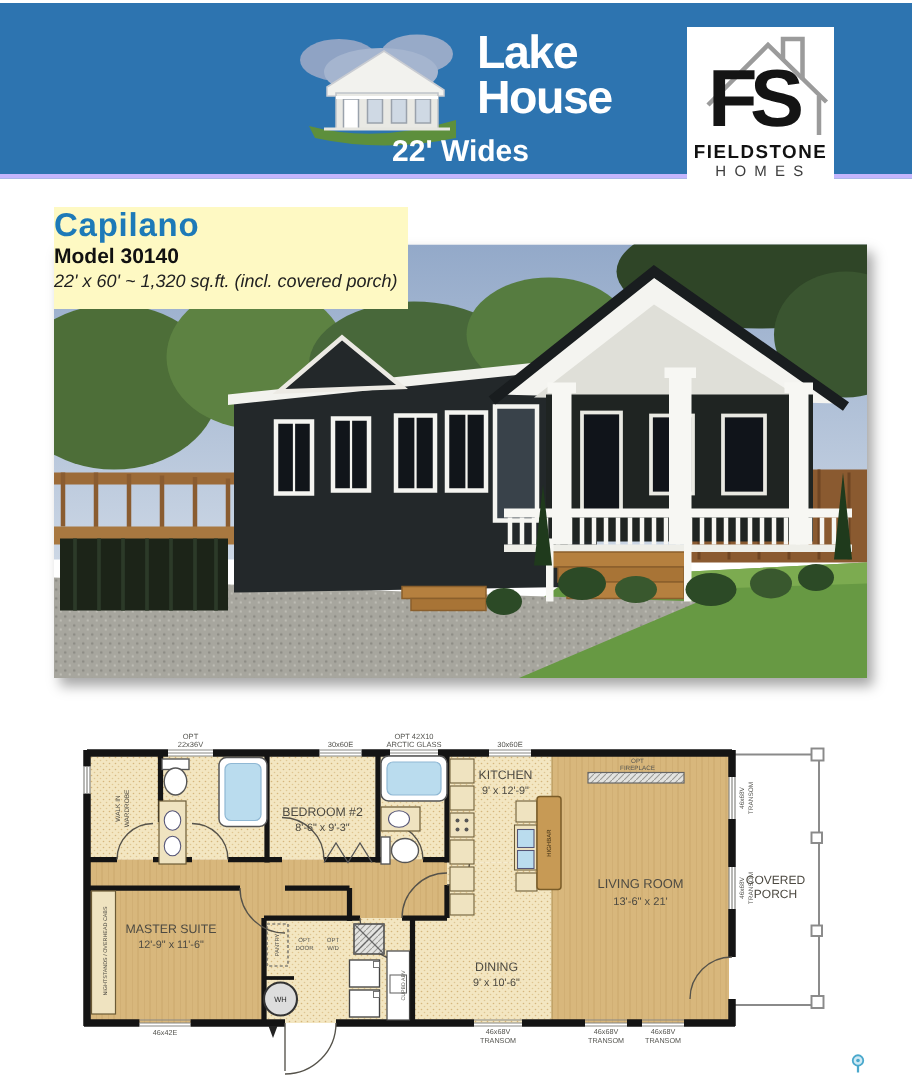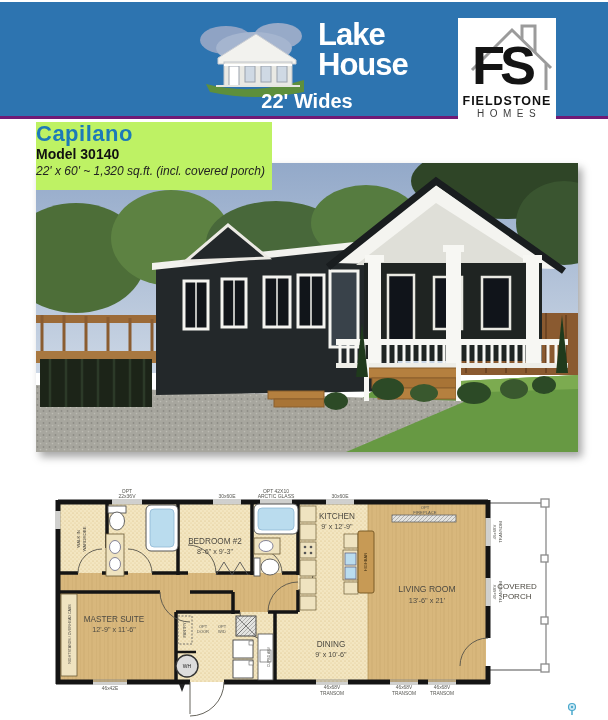--- a/index.html
+++ b/index.html
@@ -1,28 +1,28 @@
 <!DOCTYPE html>
 <html><head>
 <meta charset="utf-8">
 <style>
   html,body{margin:0;padding:0;background:#e8e8e8;}
   #page{position:relative;width:608px;height:720px;background:#ffffff;overflow:hidden;
         font-family:"Liberation Sans", sans-serif;}
   
   #banner{position:absolute;left:0;top:2px;width:608px;height:114px;background:#2d74b0;
-          border-bottom:3px solid #701a75;}
+          border-bottom:3px solid #c4b5fd;}
   #lh-art{position:absolute;left:196px;top:16px;width:118px;height:82px;}
   #lh-words{position:absolute;left:318px;top:18px;color:#ffffff;font-weight:bold;
             font-size:31px;line-height:30px;letter-spacing:-1px;}
   #lh-tagline{position:absolute;left:232px;top:88px;width:150px;text-align:center;color:#ffffff;
               font-weight:bold;font-size:20px;}
   #fs-box{position:absolute;left:458px;top:16px;width:98px;height:126px;background:#ffffff;}
   
-  #title-block{position:absolute;left:36px;top:122px;width:236px;height:68px;background:#bef264;z-index:3;}
+  #title-block{position:absolute;left:36px;top:138px;width:236px;height:68px;background:#fef9c3;z-index:3;}
   #model-name{margin:0;color:#1d7ab8;font-size:22px;font-weight:bold;letter-spacing:.5px;line-height:24px;}
   #model-number{margin:0;color:#111111;font-size:14px;font-weight:bold;line-height:16px;}
   #model-specs{margin:2px 0 0 0;color:#222222;font-size:12px;font-style:italic;}
   
   #photo{position:absolute;left:36px;top:163px;width:542px;height:289px;z-index:1;
          box-shadow:4px 5px 8px rgba(0,0,0,.35);}
   
   #plan{position:absolute;left:30px;top:486px;width:560px;height:234px;}
   .plan-label{fill:#4d4a42;}
   .win-label{fill:#555550;}

